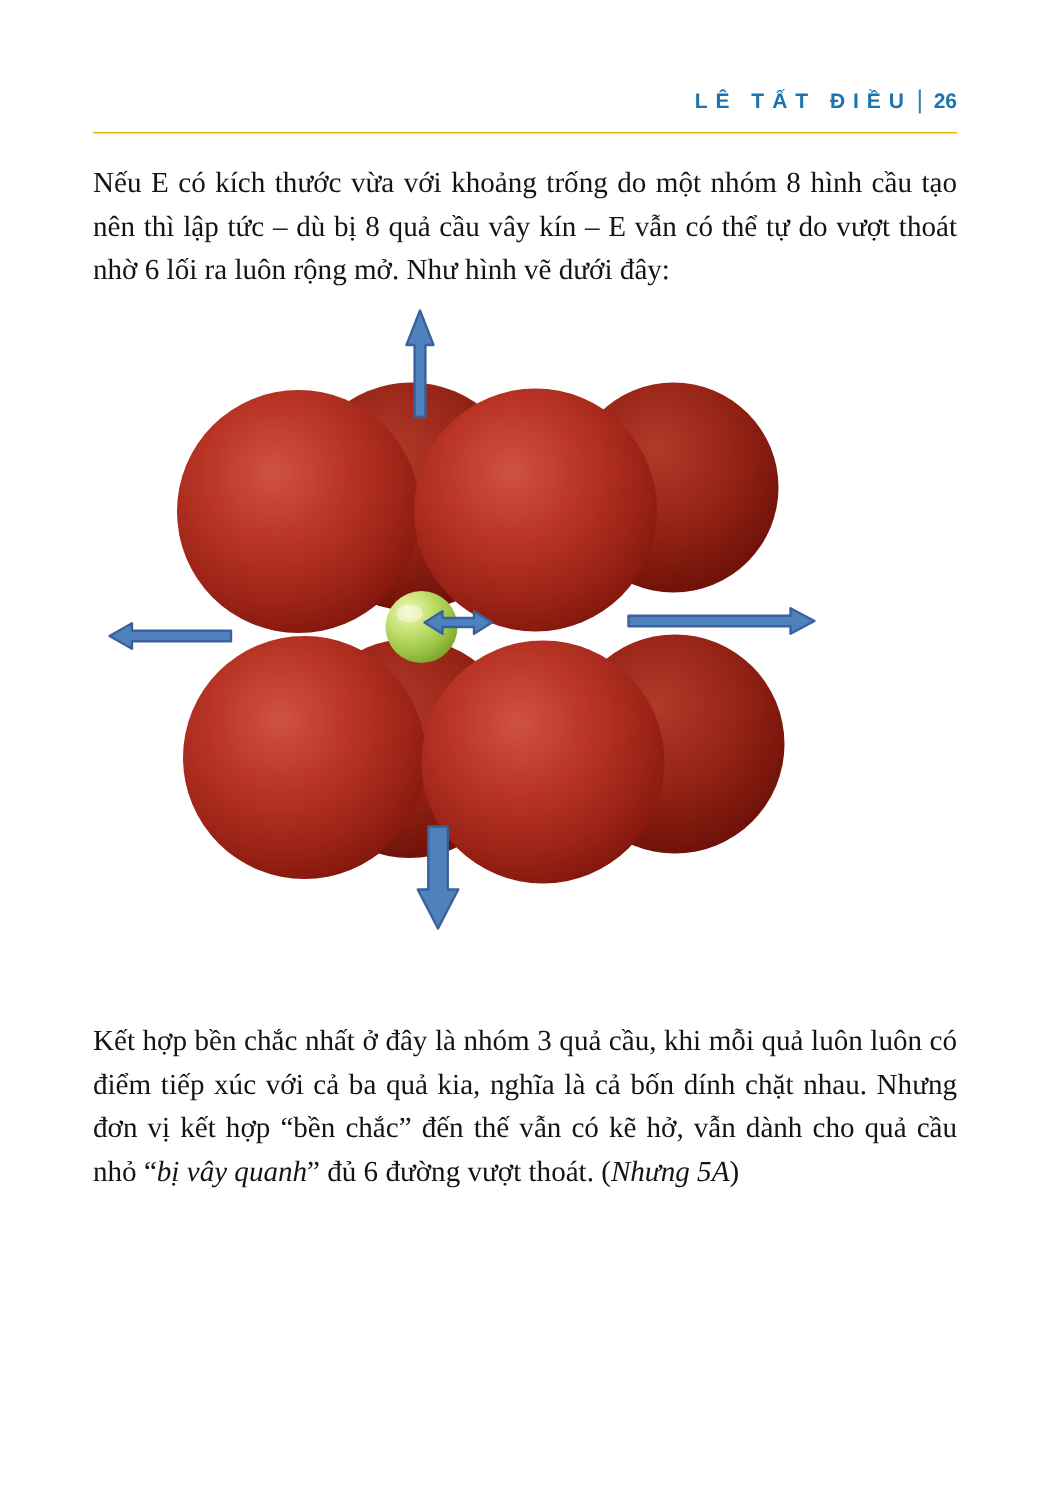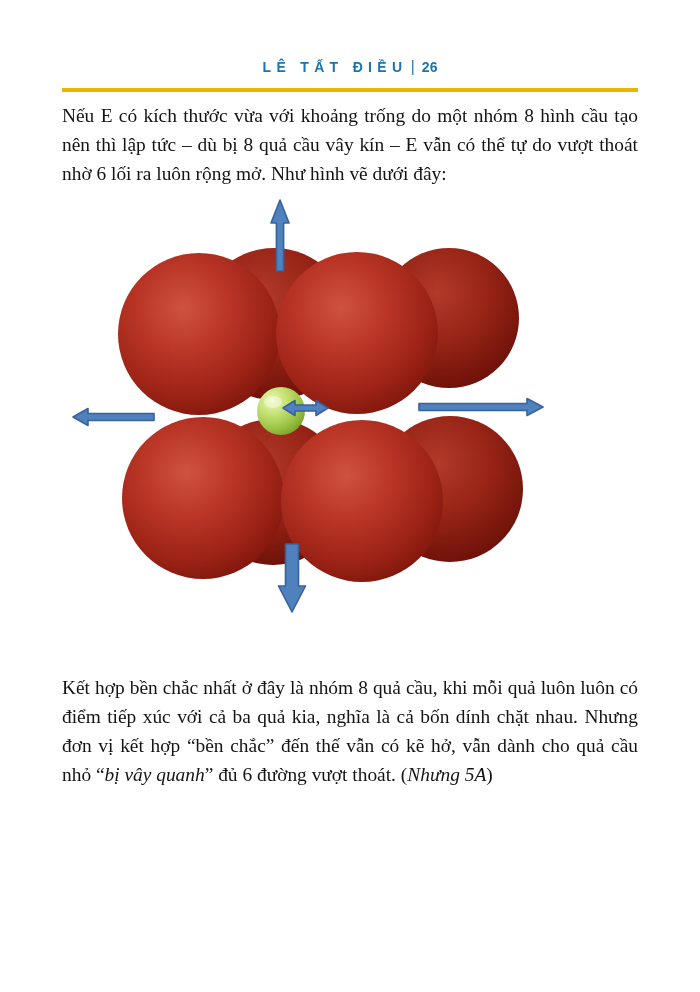--- a/index.html
+++ b/index.html
@@ -8,23 +8,23 @@
     background:#ffffff;
     font-family:"Liberation Serif", serif;
     color:#141414;
     overflow:hidden;
   }
   .page{padding:0 62px;}
   
   .page-header{
     padding-top:57px;
     padding-bottom:11px;
-    border-bottom:4px solid #eab308;
+    border-bottom:1px solid #eab308;
     display:flex;
-    justify-content:center;
+    justify-content:flex-end;
     align-items:baseline;
     font-family:"Liberation Sans", sans-serif;
     color:#1c74ae;
   }
   .author-name{
     font-size:14px;
     font-weight:700;
     letter-spacing:0.38em;
   }
   .header-sep{
@@ -37,21 +37,21 @@
     font-size:14px;
     font-weight:700;
   }
   
   .body-para{
     font-size:19.4px;
     line-height:29.2px;
     text-align:justify;
     margin:0;
   }
-  .para-1{margin-top:9px;}
+  .para-1{margin-top:19px;}
   .para-2{margin-top:53px;}
   .body-para em{font-style:italic;}
   
   .figure-wrap{
     margin:1px 0 0 0;
     height:430px;
   }
   .figure-wrap svg{display:block;}
   .arrow{
     stroke:#38619e;
@@ -108,15 +108,15 @@
       <ellipse cx="211" cy="212" rx="9" ry="6" fill="rgba(255,255,255,0.42)"></ellipse>
 
       <polygon class="arrow" points="218,10 227,33 221.6,33 221.6,81 214.4,81 214.4,33 209,33" fill="#4f81bd"></polygon>
       <polygon class="arrow" points="223.5,354 236.5,354 236.5,396 243.5,396 230,422 216.5,396 223.5,396" fill="#4f81bd"></polygon>
       <polygon class="arrow" points="11,227 26,218.5 26,223.5 92,223.5 92,230.5 26,230.5 26,235.5" fill="#4f81bd"></polygon>
       <polygon class="arrow" points="357,213.5 465,213.5 465,208.5 481,217 465,225.5 465,220.5 357,220.5" fill="#4f81bd"></polygon>
       <polygon class="arrow" points="221,218 233,210.5 233,215 254,215 254,210.5 266,218 254,225.5 254,221 233,221 233,225.5" fill="#4f81bd"></polygon>
     </svg>
   </div>
 
-  <p class="body-para para-2"><span>Kết hợp bền chắc nhất ở đây là nhóm 8 quả cầu, khi mỗi quả luôn luôn có điểm tiếp xúc với cả ba quả kia, nghĩa là cả bốn dính chặt nhau. Nhưng đơn vị kết hợp “bền chắc” đến thế vẫn có kẽ hở, vẫn dành cho quả cầu nhỏ “</span><em>bị vây quanh</em><span>” đủ 6 đường vượt thoát. (</span><em>Nhưng 5A</em><span>)</span></p>
+  <p class="body-para para-2"><span>Kết hợp bền chắc nhất ở đây là nhóm 3 quả cầu, khi mỗi quả luôn luôn có điểm tiếp xúc với cả ba quả kia, nghĩa là cả bốn dính chặt nhau. Nhưng đơn vị kết hợp “bền chắc” đến thế vẫn có kẽ hở, vẫn dành cho quả cầu nhỏ “</span><em>bị vây quanh</em><span>” đủ 6 đường vượt thoát. (</span><em>Nhưng 5A</em><span>)</span></p>
 
 </div>
 
 </body></html>

